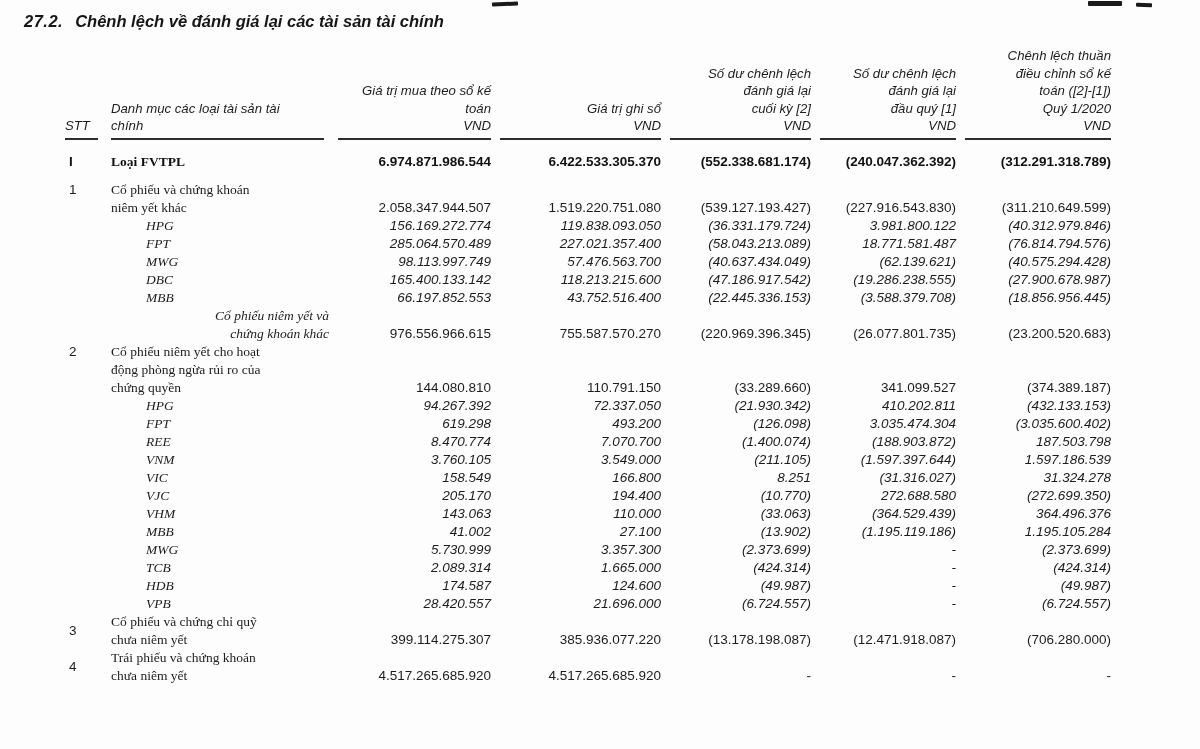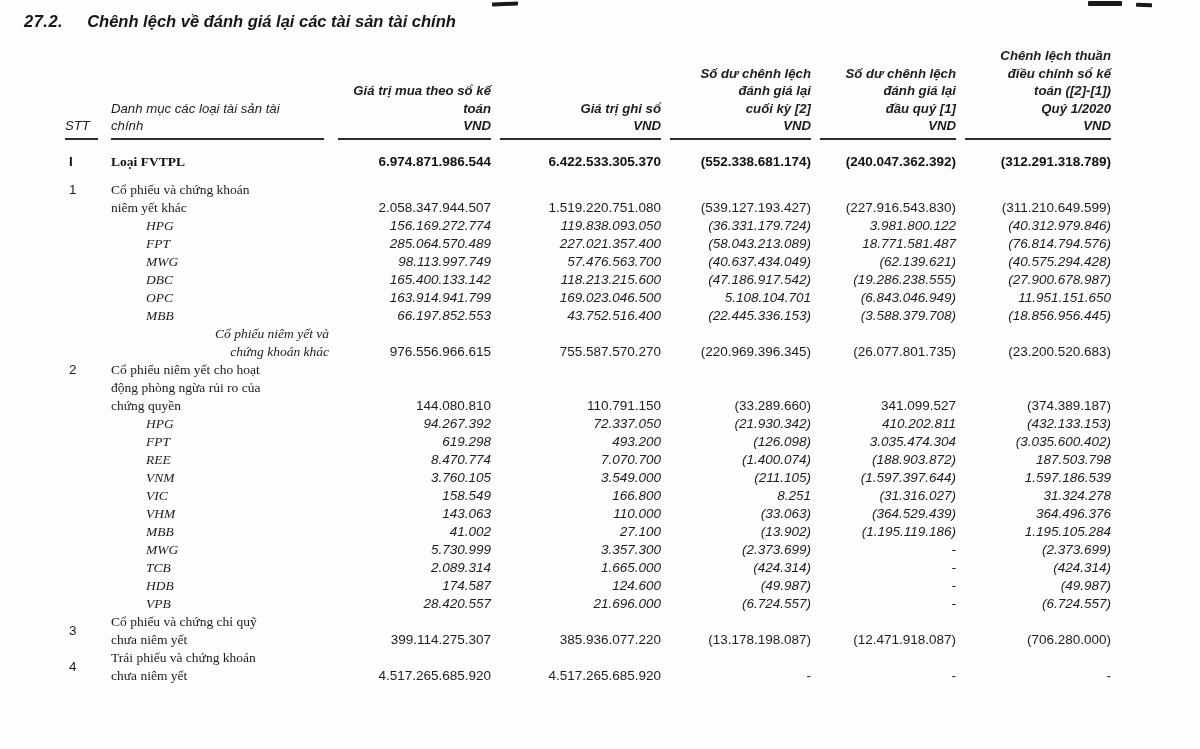--- a/index.html
+++ b/index.html
@@ -11,21 +11,21 @@
     overflow: hidden;
     position: relative;
   }
   .title-row {
     padding: 12px 0 0 24px;
     font-size: 16.5px;
     font-weight: 700;
     font-style: italic;
     color: #161616;
   }
-  .title-row .num { margin-right: 24px; letter-spacing: 0.5px; }
+  .title-row .num { margin-right: 12px; letter-spacing: 0.5px; }
 
   table {
     border-collapse: collapse;
     table-layout: fixed;
     margin: 16px 0 0 63px;
     width: 1048px;
     font-size: 13.5px;
     color: #1c1c1c;
   }
   th, td { padding: 0; }
@@ -33,21 +33,21 @@
   
   th {
     vertical-align: bottom;
     font-weight: 400;
     font-style: italic;
     text-align: left;
     font-size: 13.2px;
   }
   .hwrap { border-bottom: 2px solid #2e2e2e; padding-bottom: 3px; }
   .hline { line-height: 17.5px; white-space: nowrap; }
-  th.c-val { text-align: right; font-weight: bold; }
+  th.c-val { text-align: right; }
   th.c-val .hwrap { margin-left: 9px; }
   th.c-cat .hwrap { margin-right: 5px; }
   th.c-stt { padding-left: 2px; }
   th.c-stt .hwrap { width: 33px; margin-top: 40px; }
 
   
   td { vertical-align: bottom; line-height: 18px; }
   td.c-stt { vertical-align: top; padding-left: 6px; }
   tr.stt-mid td.c-stt { vertical-align: middle; }
   td.c-label .lline { line-height: 18px; white-space: nowrap; font-family: Liberation Serif, serif; }
@@ -205,31 +205,20 @@
           </td>
           <td class="c-val">165.400.133.142</td>
           <td class="c-val">118.213.215.600</td>
           <td class="c-val">(47.186.917.542)</td>
           <td class="c-val">(19.286.238.555)</td>
           <td class="c-val">(27.900.678.987)</td>
         </tr>
         <tr class="r-ticker">
           <td class="c-stt"></td>
           <td class="c-label indent-1">
-            <div class="lline">OPC</div>
-          </td>
-          <td class="c-val">163.914.941.799</td>
-          <td class="c-val">169.023.046.500</td>
-          <td class="c-val">5.108.104.701</td>
-          <td class="c-val">(6.843.046.949)</td>
-          <td class="c-val">11.951.151.650</td>
-        </tr>
-        <tr class="r-ticker">
-          <td class="c-stt"></td>
-          <td class="c-label indent-1">
             <div class="lline">MBB</div>
           </td>
           <td class="c-val">66.197.852.553</td>
           <td class="c-val">43.752.516.400</td>
           <td class="c-val">(22.445.336.153)</td>
           <td class="c-val">(3.588.379.708)</td>
           <td class="c-val">(18.856.956.445)</td>
         </tr>
         <tr class="r-italic-label">
           <td class="c-stt"></td>
@@ -307,20 +296,31 @@
           </td>
           <td class="c-val">158.549</td>
           <td class="c-val">166.800</td>
           <td class="c-val">8.251</td>
           <td class="c-val">(31.316.027)</td>
           <td class="c-val">31.324.278</td>
         </tr>
         <tr class="r-ticker">
           <td class="c-stt"></td>
           <td class="c-label indent-1">
+            <div class="lline">VJC</div>
+          </td>
+          <td class="c-val">205.170</td>
+          <td class="c-val">194.400</td>
+          <td class="c-val">(10.770)</td>
+          <td class="c-val">272.688.580</td>
+          <td class="c-val">(272.699.350)</td>
+        </tr>
+        <tr class="r-ticker">
+          <td class="c-stt"></td>
+          <td class="c-label indent-1">
             <div class="lline">VHM</div>
           </td>
           <td class="c-val">143.063</td>
           <td class="c-val">110.000</td>
           <td class="c-val">(33.063)</td>
           <td class="c-val">(364.529.439)</td>
           <td class="c-val">364.496.376</td>
         </tr>
         <tr class="r-ticker">
           <td class="c-stt"></td>

